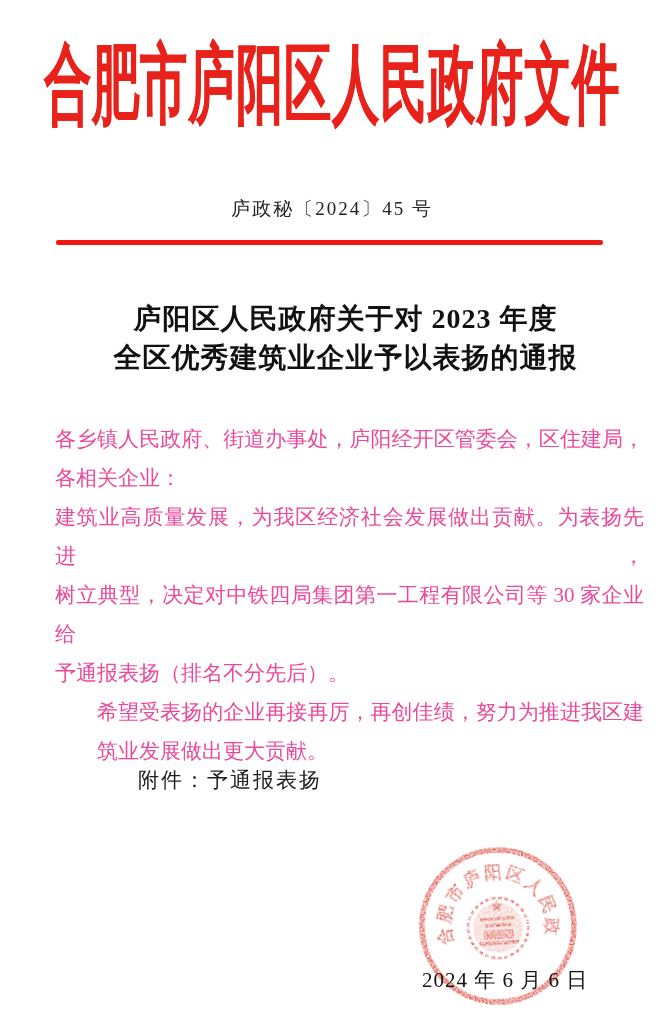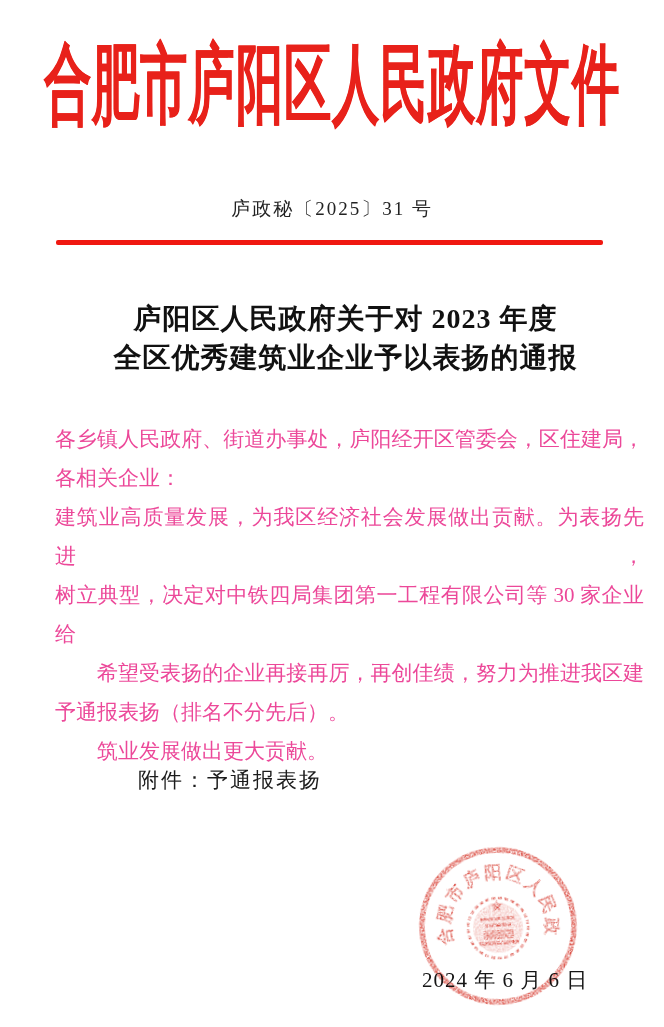--- a/index.html
+++ b/index.html
@@ -104,36 +104,36 @@
     pointer-events: none;
   }
 </style>
 </head>
 <body>
 
 <div class="page">
 
   <div class="header-title">合肥市庐阳区人民政府文件</div>
 
-  <div class="doc-number">庐政秘〔2025〕31 号</div>
+  <div class="doc-number">庐政秘〔2024〕45 号</div>
 
   <div class="red-line"></div>
 
   <div class="doc-title">
     <div>庐阳区人民政府关于对 2023 年度</div>
     <div>全区优秀建筑业企业予以表扬的通报</div>
   </div>
 
   <div class="body-text">
     <div class="body-line justify">各乡镇人民政府、街道办事处，庐阳经开区管委会，区住建局，</div>
     <div class="body-line">各相关企业：</div>
     <div class="body-line justify">建筑业高质量发展，为我区经济社会发展做出贡献。为表扬先进，</div>
     <div class="body-line justify">树立典型，决定对中铁四局集团第一工程有限公司等 30 家企业给</div>
+    <div class="body-line">予通报表扬（排名不分先后）。</div>
     <div class="body-line justify indent">希望受表扬的企业再接再厉，再创佳绩，努力为推进我区建</div>
-    <div class="body-line">予通报表扬（排名不分先后）。</div>
     <div class="body-line indent">筑业发展做出更大贡献。</div>
   </div>
 
   <div class="attachment-line">附件：予通报表扬</div>
 
   <div class="doc-date">2024 年 6 月 6 日</div>
 
   <svg class="seal" viewBox="0 0 172 172">
     <defs>
       <filter id="stampGrain" x="-10%" y="-10%" width="120%" height="120%">

